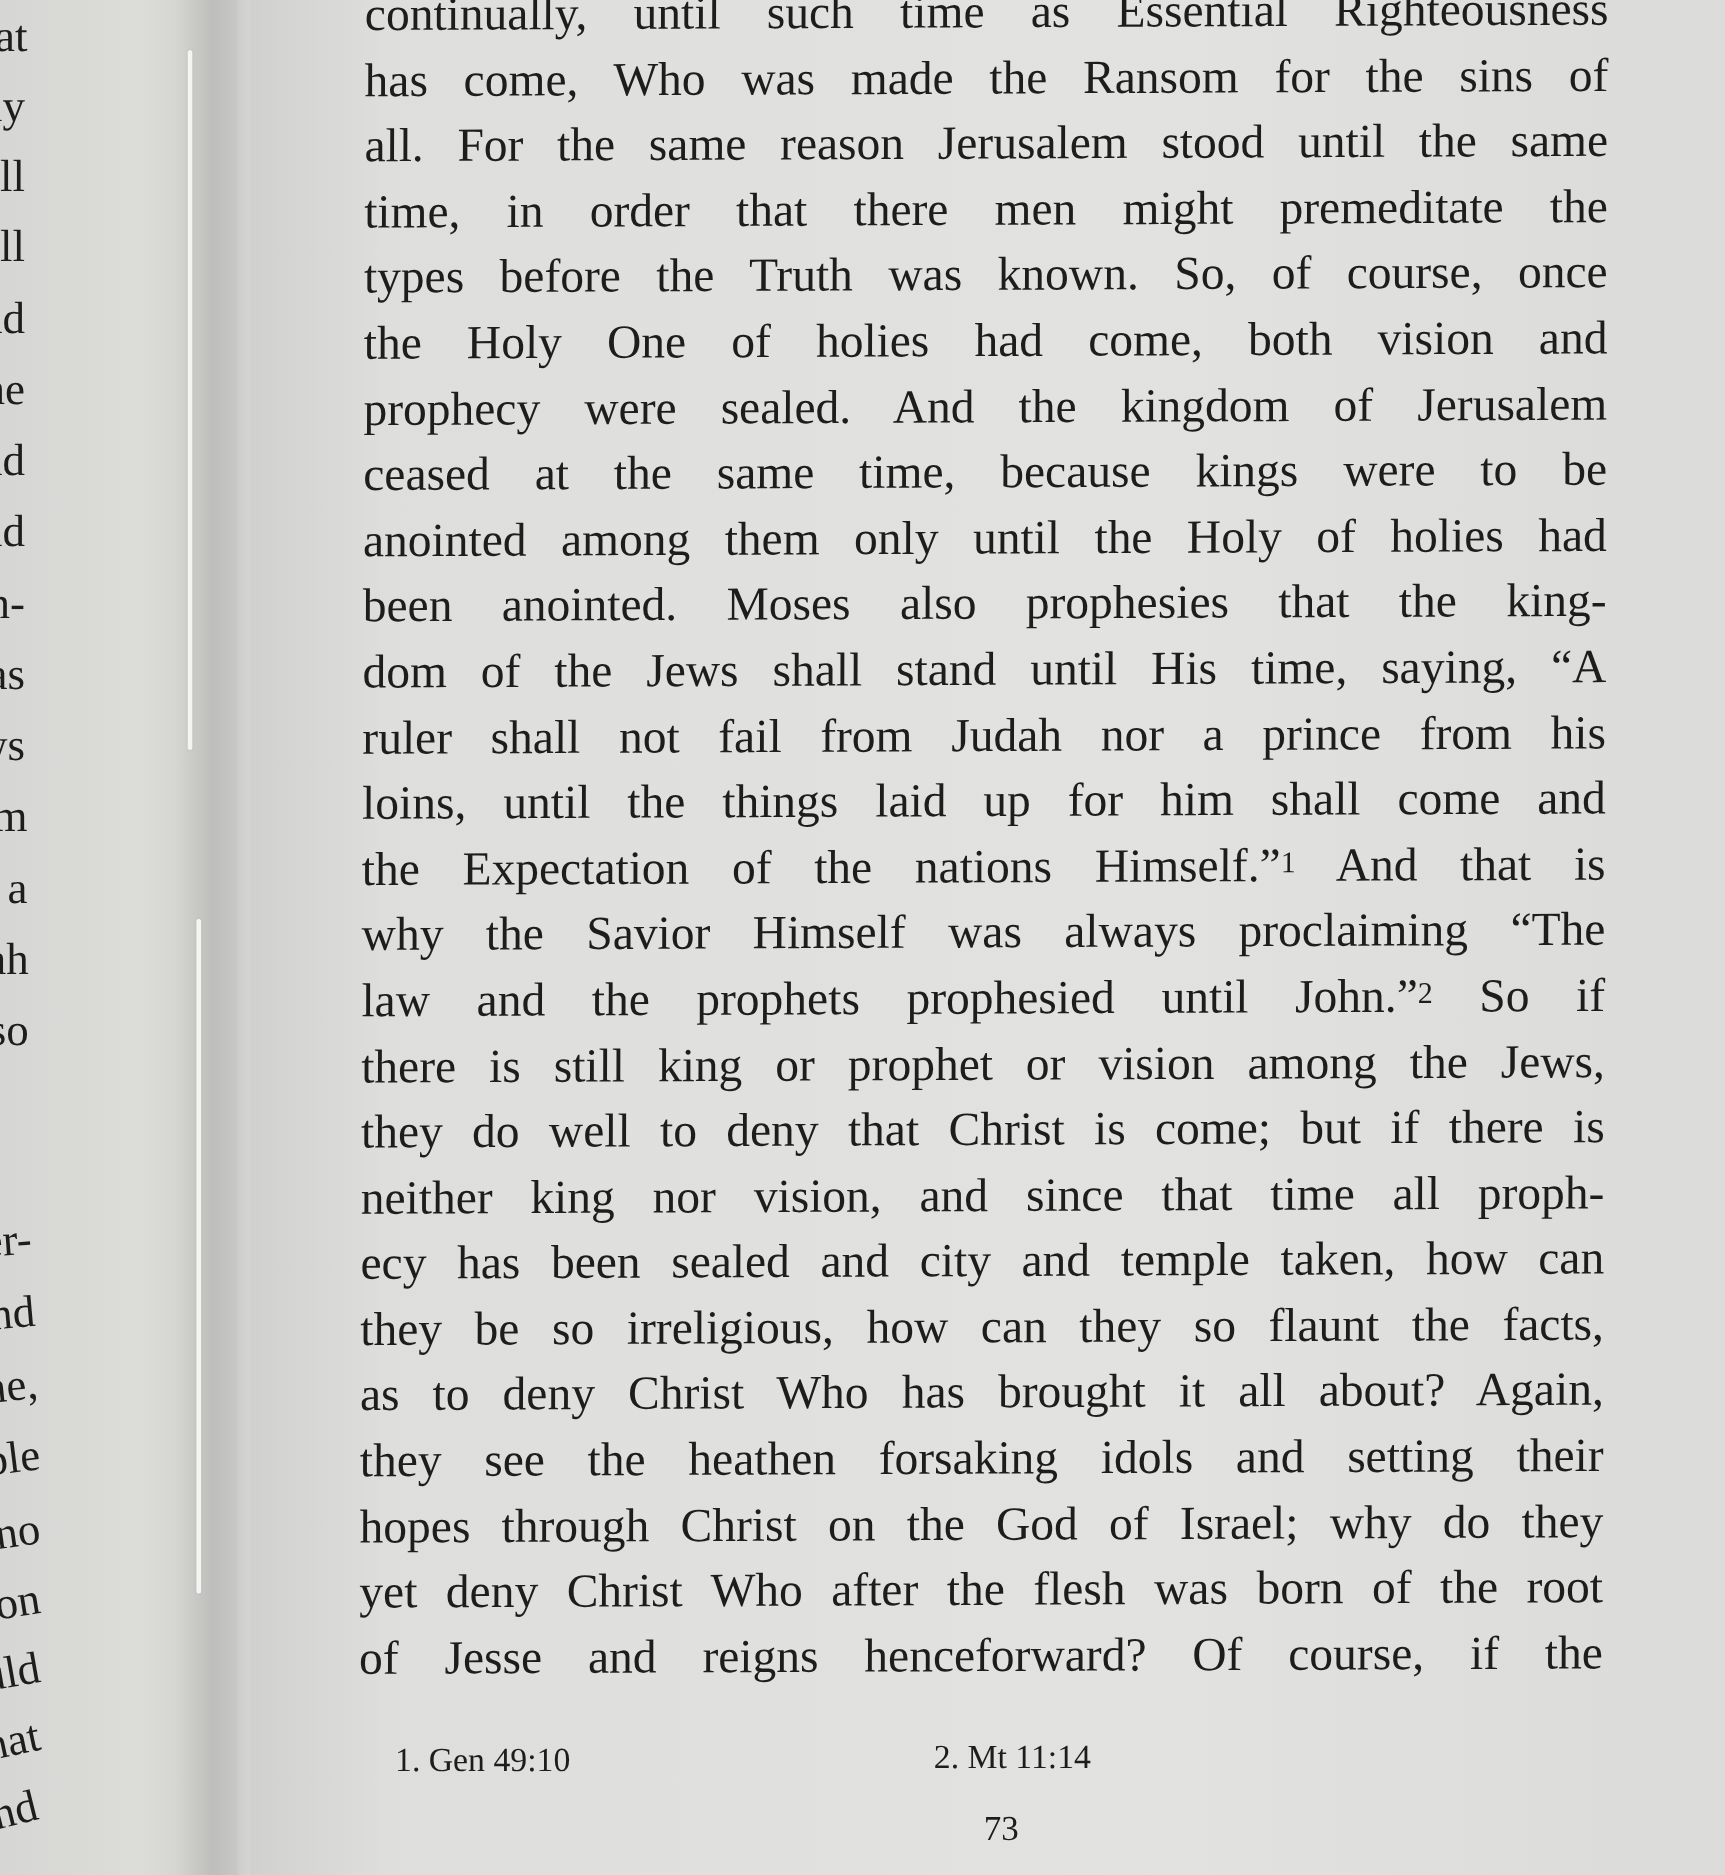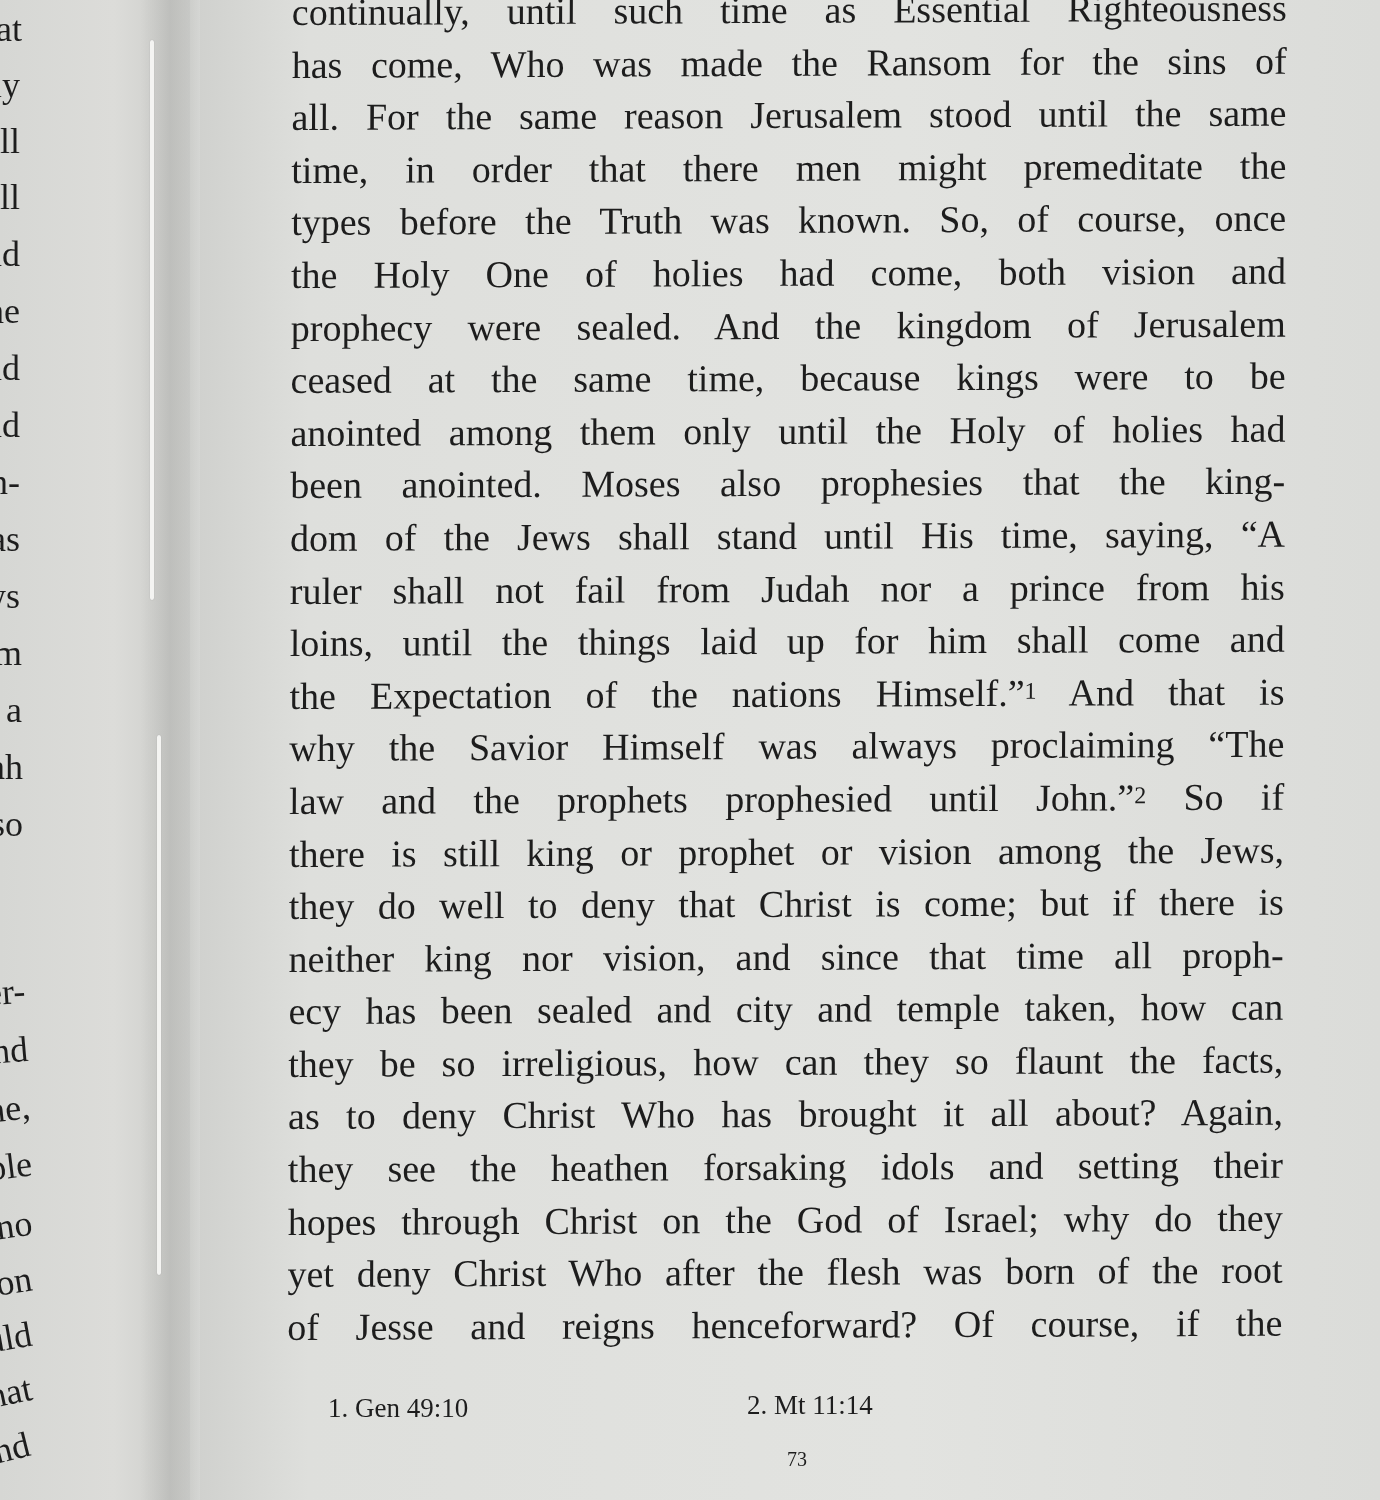--- a/index.html
+++ b/index.html
@@ -36,24 +36,24 @@
     transform:skewY(-0.45deg) rotate(0.2deg); transform-origin:left top;
   }
   .body-text .line {
     display:block; white-space:nowrap; text-align:justify;
     text-align-last:justify;
   }
   sup { font-size:24px; vertical-align:top; position:relative; top:-2px; }
   .footnotes {
     position:absolute; top:1393px; left:316px; width:800px; font-size:27px;
   }
-  .fn1 { position:absolute; left:0; top:0;margin-left:12px; }
+  .fn1 { position:absolute; left:0; top:0; }
   .fn2 { position:absolute; left:431px; top:-3px; }
   .page-number {
-    position:absolute; top:1448px; left:787px; font-size:20px;
+    position:absolute; top:1448px; left:787px; font-size:28px;
   }
 </style>
 </head>
 <body>
 
 <div class="left-page">
   <div class="left-lines">
     <span class="ln" style="top:8px;right:128px;">hat</span>
     <span class="ln" style="top:64px;right:130px;">oly</span>
     <span class="ln" style="top:120px;right:130px;">till</span>

